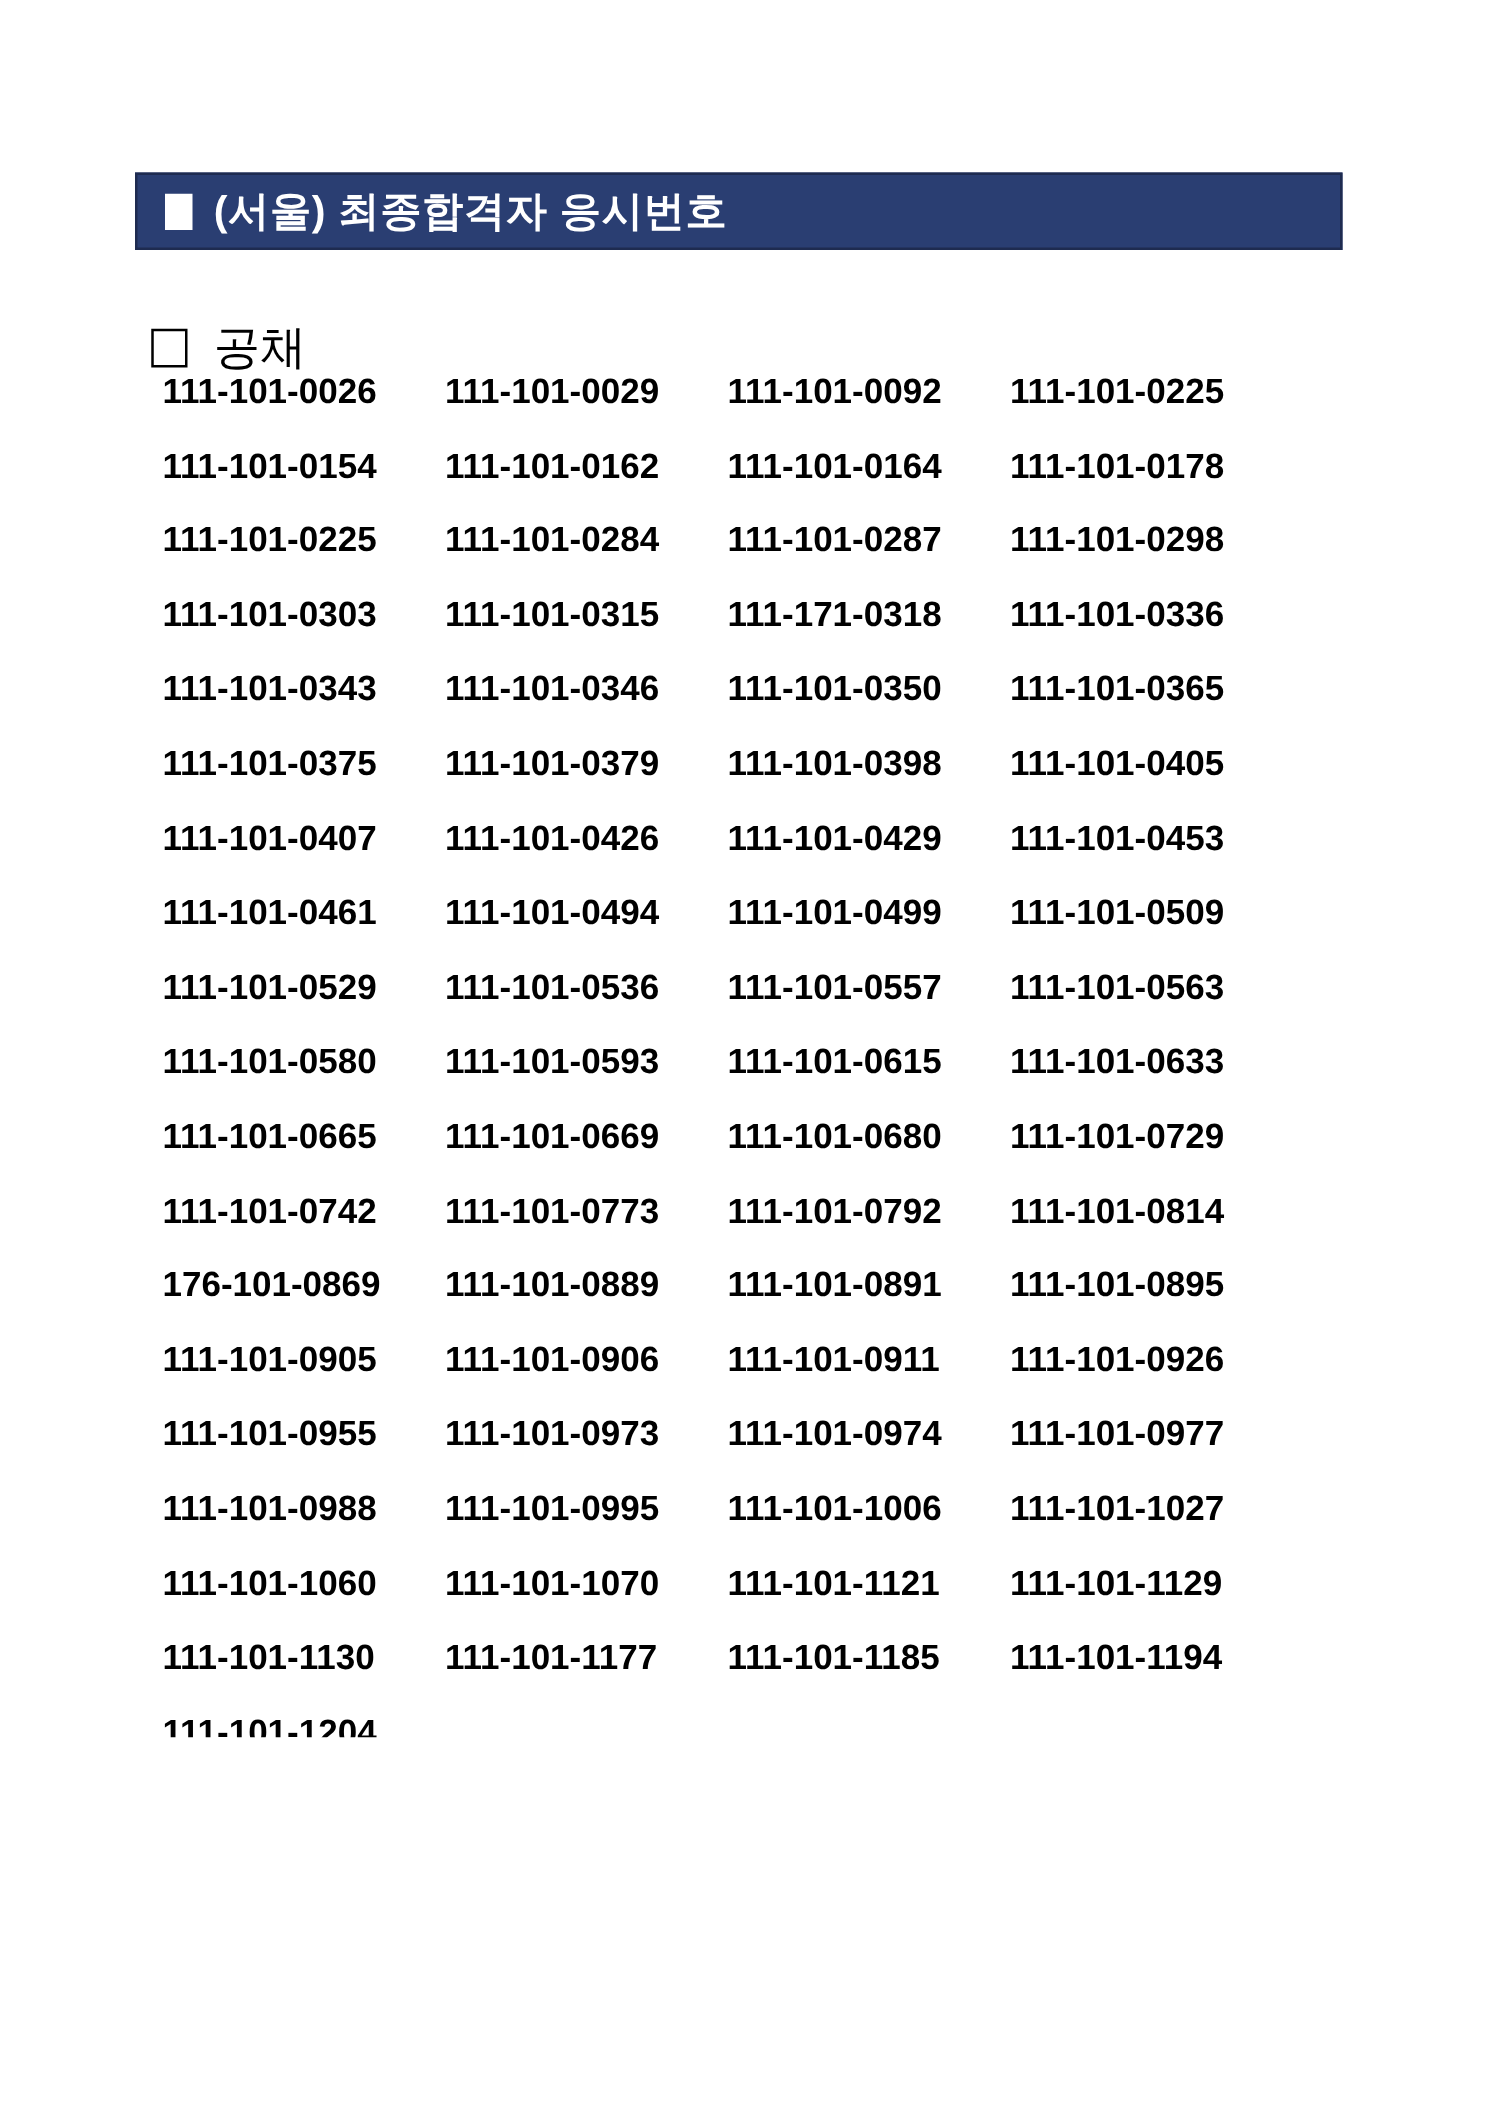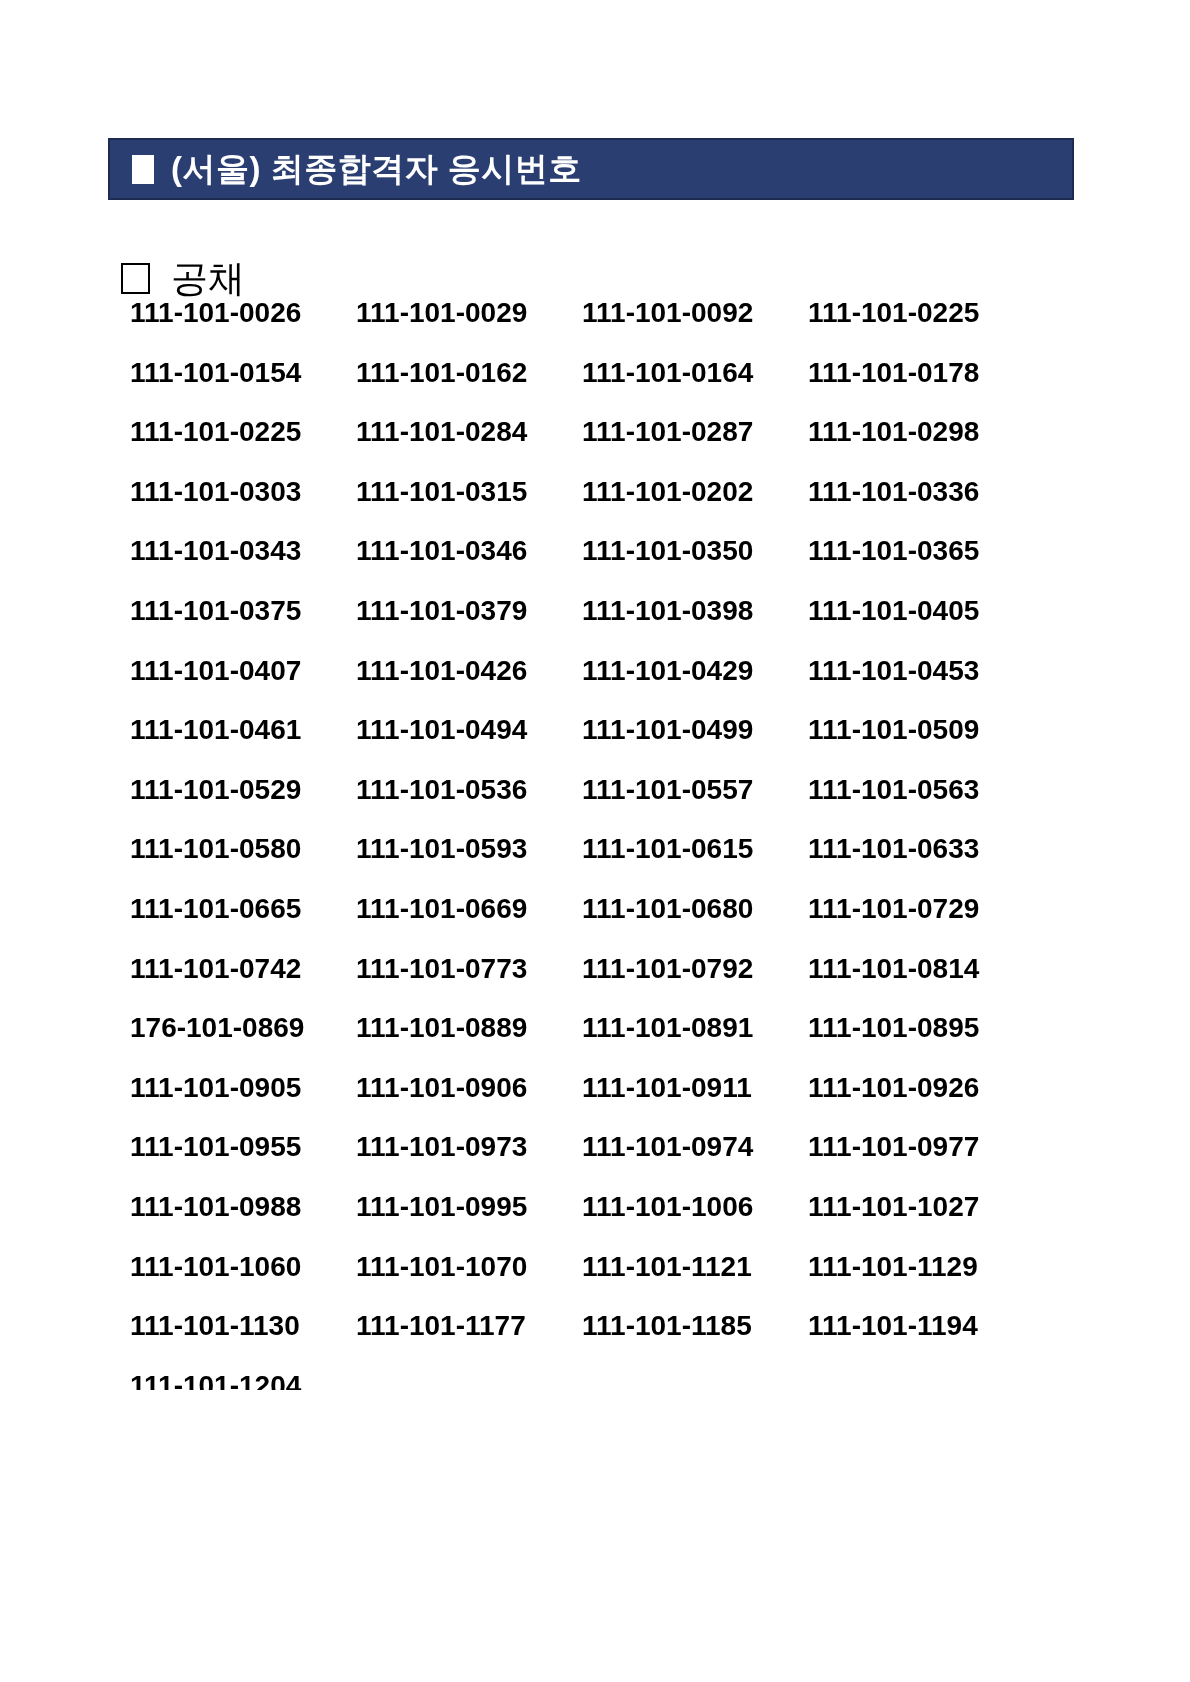--- a/index.html
+++ b/index.html
@@ -120,21 +120,21 @@
       <div class="num-cell">111-101-0154</div>
       <div class="num-cell">111-101-0162</div>
       <div class="num-cell">111-101-0164</div>
       <div class="num-cell">111-101-0178</div>
       <div class="num-cell">111-101-0225</div>
       <div class="num-cell">111-101-0284</div>
       <div class="num-cell">111-101-0287</div>
       <div class="num-cell">111-101-0298</div>
       <div class="num-cell">111-101-0303</div>
       <div class="num-cell">111-101-0315</div>
-      <div class="num-cell">111-101-0202</div>
+      <div class="num-cell">111-171-0318</div>
       <div class="num-cell">111-101-0336</div>
       <div class="num-cell">111-101-0343</div>
       <div class="num-cell">111-101-0346</div>
       <div class="num-cell">111-101-0350</div>
       <div class="num-cell">111-101-0365</div>
       <div class="num-cell">111-101-0375</div>
       <div class="num-cell">111-101-0379</div>
       <div class="num-cell">111-101-0398</div>
       <div class="num-cell">111-101-0405</div>
       <div class="num-cell">111-101-0407</div>

